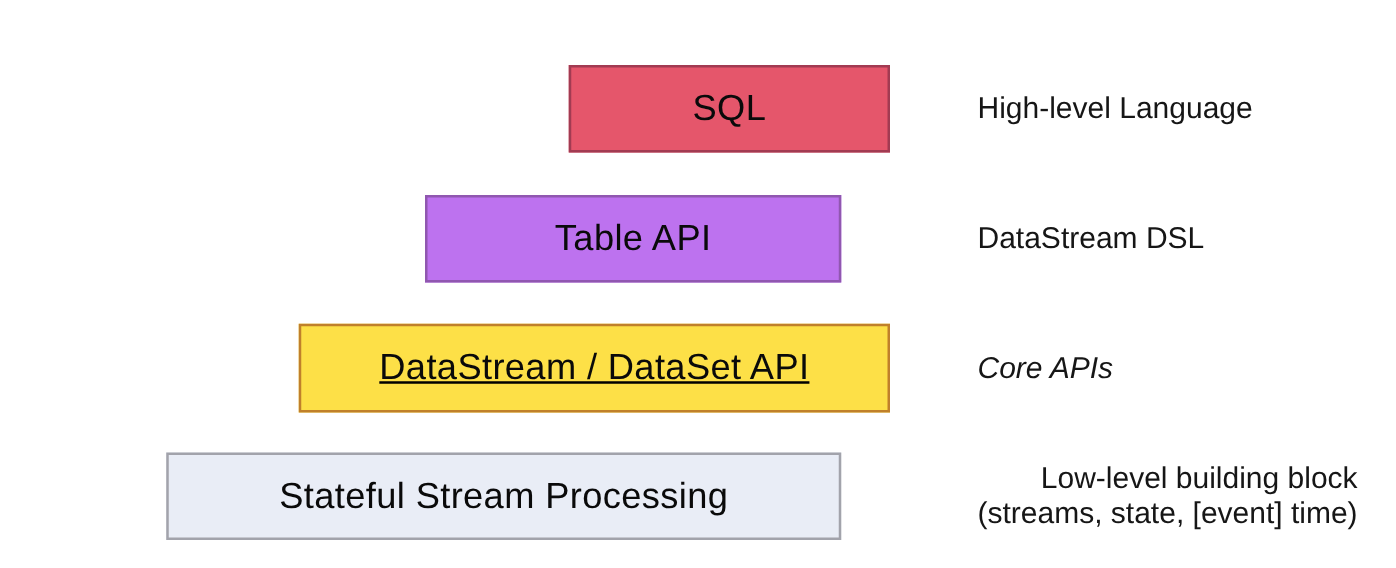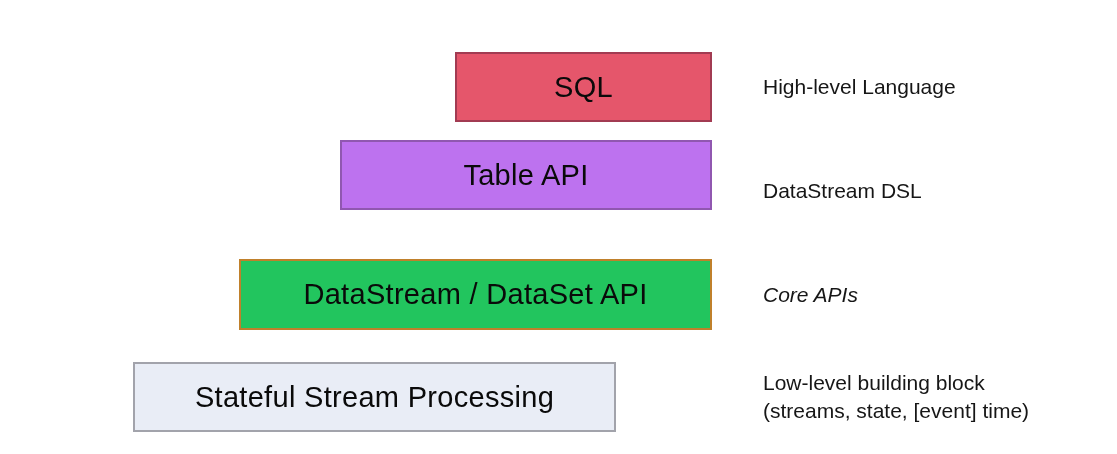--- a/index.html
+++ b/index.html
@@ -24,54 +24,54 @@
     justify-content: center;
   }
   .box-label {
     font-size: 29px;
     color: #0a0a0a;
     letter-spacing: 0.3px;
     white-space: nowrap;
   }
   .annotation {
     position: absolute;
-    left: 763px;
+    left: 782px;
     display: flex;
     align-items: center;
-    font-size: 21px;
+    font-size: 24px;
     line-height: 28px;
     color: #161616;
     white-space: pre-line;
   }
   
   .box-0 { left: 455px; top: 52px;  width: 257px; height: 70px; }
-  .box-1 { left: 340px; top: 140px; width: 372px; height: 70px; }
+  .box-1 { left: 340px; top: 156px; width: 333px; height: 70px; }
   .box-2 { left: 239px; top: 259px; width: 473px; height: 71px; }
-  .box-3 { left: 133px; top: 362px; width: 483px; height: 70px; }
+  .box-3 { left: 133px; top: 362px; width: 540px; height: 70px; }
   .ann-0 { top: 52px;  height: 70px; }
   .ann-1 { top: 156px; height: 70px; }
   .ann-2 { top: 259px; height: 71px; font-style: italic; }
-  .ann-3 { top: 360px; height: 74px; }
+  .ann-3 { top: 360px; height: 74px; text-align: right; }
 </style>
 </head>
 <body>
 
 <div class="canvas">
 
   <div class="box box-0" style="background: rgb(229, 86, 107); border-color: rgb(162, 59, 82);">
     <span class="box-label">SQL</span>
   </div>
   <div class="annotation ann-0">High-level Language</div>
 
   <div class="box box-1" style="background: rgb(189, 114, 239); border-color: rgb(144, 87, 176);">
     <span class="box-label">Table API</span>
   </div>
   <div class="annotation ann-1">DataStream DSL</div>
 
-  <div class="box box-2" style="background: #22c55e; border-color: rgb(192, 128, 43);">
+  <div class="box box-2" style="background: #fde047; border-color: rgb(192, 128, 43); text-decoration: underline;">
     <span class="box-label">DataStream / DataSet API</span>
   </div>
   <div class="annotation ann-2">Core APIs</div>
 
   <div class="box box-3" style="background: rgb(233, 237, 246); border-color: rgb(162, 163, 171);">
     <span class="box-label">Stateful Stream Processing</span>
   </div>
   <div class="annotation ann-3">Low-level building block
 (streams, state, [event] time)</div>
 

